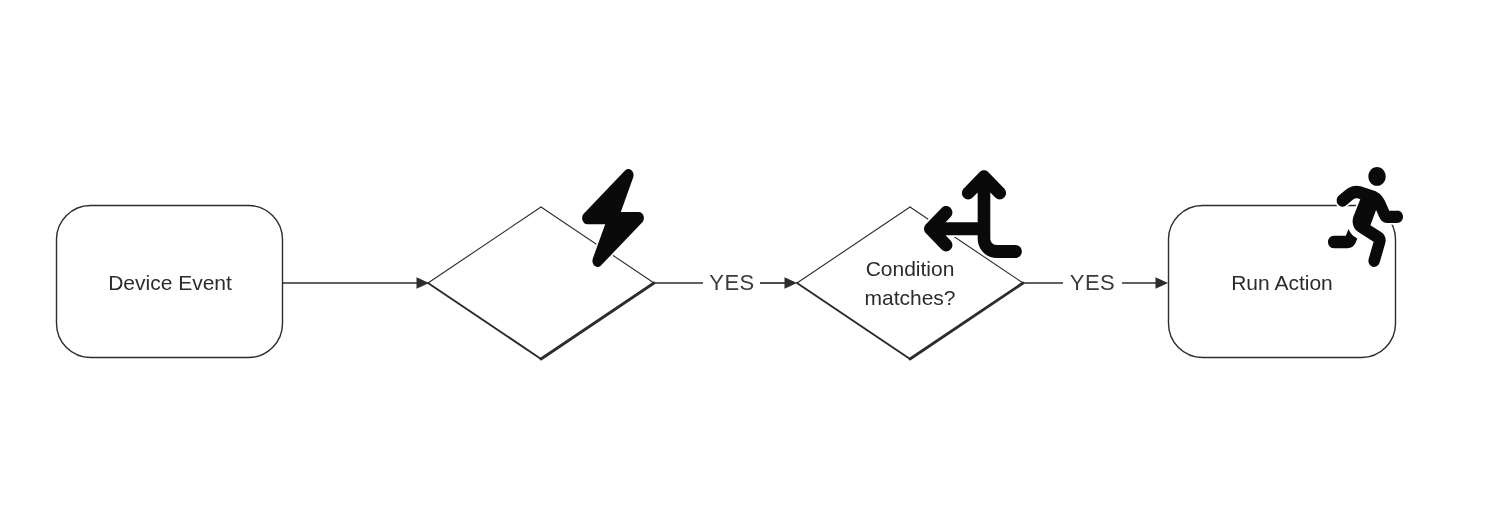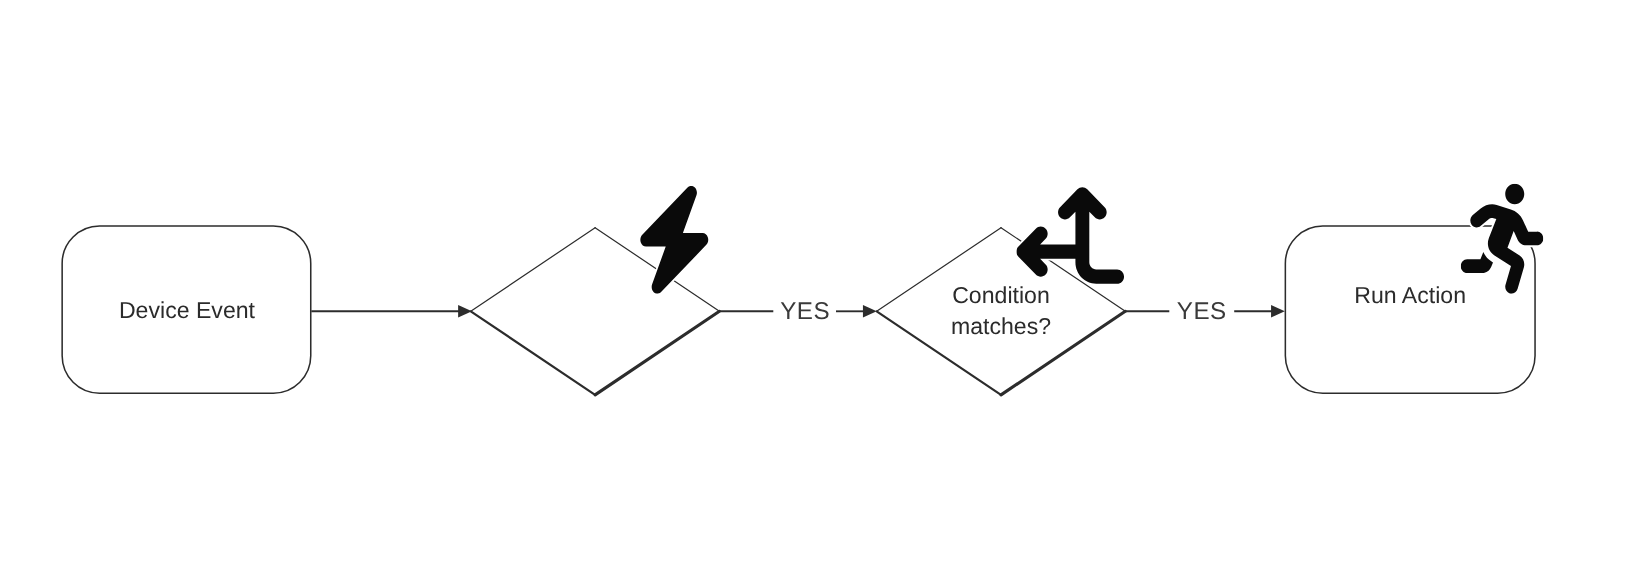--- a/index.html
+++ b/index.html
@@ -95,21 +95,21 @@
   <div class="node-label" style="left:57px; top:206px; width:226px; height:152px;">Device Event</div>
 
 
   <div class="edge-label" style="left:704px; top:262px; width:56px; height:42px;">YES</div>
 
   <div class="node-label" style="left:820px; top:240px; width:180px; height:86px;">Condition
 matches?</div>
 
   <div class="edge-label" style="left:1064px; top:262px; width:57px; height:42px;">YES</div>
 
-  <div class="node-label" style="left:1169px; top:192px; width:226px; height:152px;">Run Action</div>
+  <div class="node-label" style="left:1169px; top:206px; width:226px; height:152px;">Run Action</div>
 
   <svg class="icon" style="left:577px; top:169px;" width="72" height="98" viewBox="0 0 448 512" preserveAspectRatio="none">
     <path stroke-width="18" d="M349.4 44.6c5.9-13.7 1.5-29.7-10.6-38.5s-28.6-8-39.9 1.8l-256 224c-10 8.8-13.6 22.9-8.9 35.3S50.7 288 64 288l111.5 0L98.6 467.4c-5.9 13.7-1.5 29.7 10.6 38.5s28.6 8 39.9-1.8l256-224c10-8.8 13.6-22.9 8.9-35.3s-16.6-20.7-29.9-20.7l-111.5 0L349.4 44.6z" fill="#0a0a0a"></path>
   </svg>
 
   <svg class="icon" style="left:924px; top:167px;" width="101" height="104" viewBox="0 0 512 512" preserveAspectRatio="none">
     <path stroke-width="16" d="M246.6 150.6c-12.5 12.5-32.8 12.5-45.3 0s-12.5-32.8 0-45.3l80-80c12.5-12.5 32.8-12.5 45.3 0l80 80c12.5 12.5 12.5 32.8 0 45.3s-32.8 12.5-45.3 0L336 125.3 336 352c0 17.7 14.3 32 32 32l96 0c17.7 0 32 14.3 32 32s-14.3 32-32 32l-96 0c-53 0-96-43-96-96l0-226.7-25.4 25.4zM9.4 281.4l80-80c12.5-12.5 32.8-12.5 45.3 0s12.5 32.8 0 45.3L109.3 272 272 272c17.7 0 32 14.3 32 32s-14.3 32-32 32l-162.7 0 25.4 25.4c12.5 12.5 12.5 32.8 0 45.3s-32.8 12.5-45.3 0l-80-80c-12.5-12.5-12.5-32.8 0-45.3z" fill="#0a0a0a"></path>
   </svg>
 
   <svg class="icon" style="left:1328px; top:167px;" width="75" height="100" viewBox="0 0 416 512" preserveAspectRatio="none">

